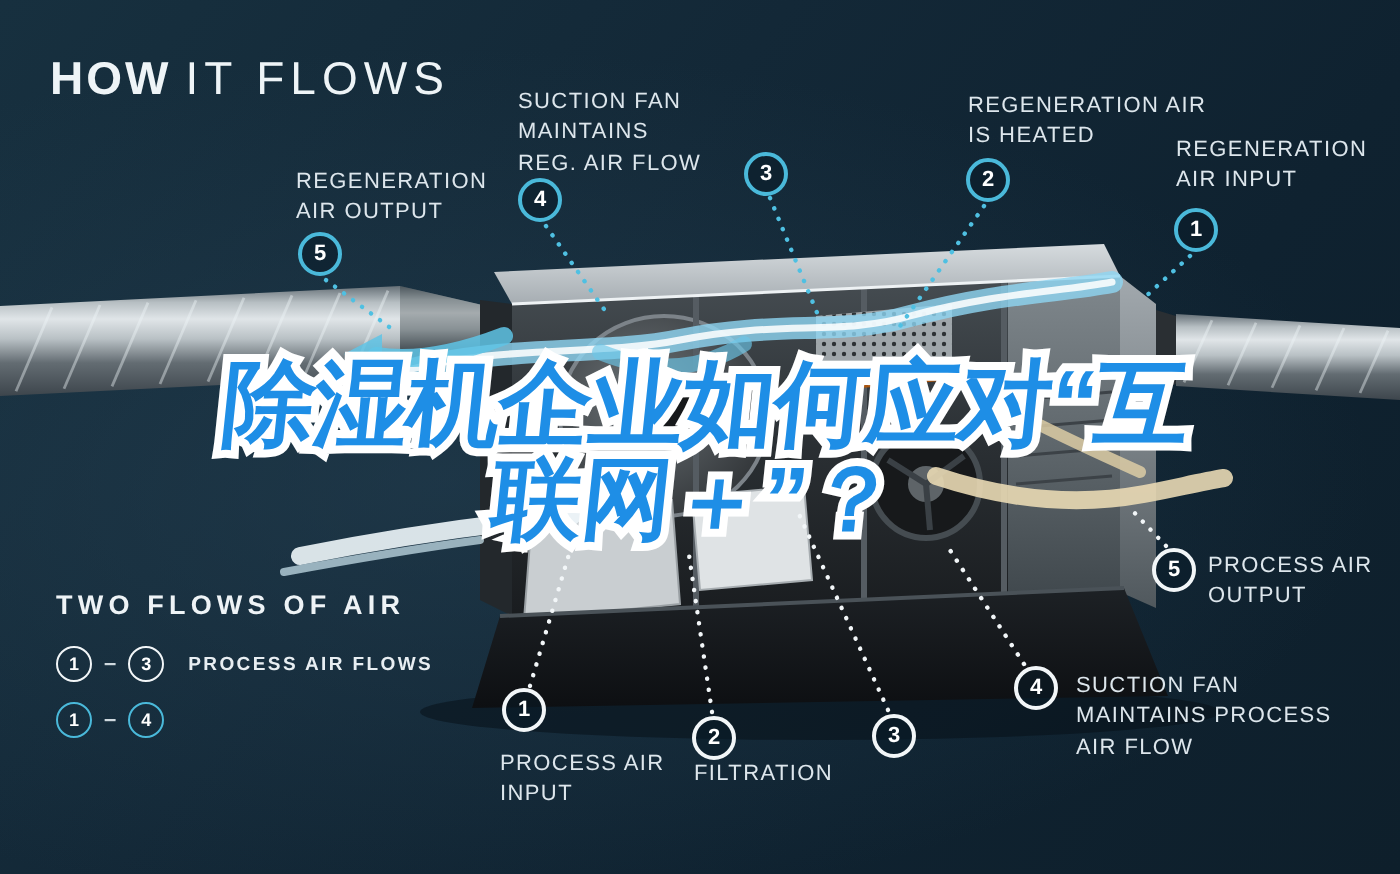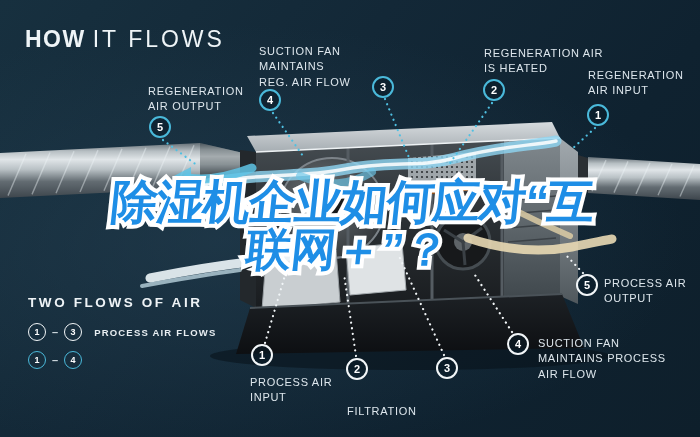--- a/index.html
+++ b/index.html
@@ -257,21 +257,21 @@
 
   <div class="badge white" style="left:251px;top:344px;">
       <span>1</span>
     </div>
   <div class="co-label" style="left:250px;top:375px;">PROCESS AIR
 INPUT</div>
 
   <div class="badge white" style="left:346px;top:358px;">
       <span>2</span>
     </div>
-  <div class="co-label" style="left:347px;top:404px;">FILTRATION</div>
+  <div class="co-label" style="left:347px;top:380px;">FILTRATION</div>
 
   <div class="badge white" style="left:436px;top:357px;">
       <span>3</span>
     </div>
 
   <div class="badge white" style="left:507px;top:333px;">
       <span>4</span>
     </div>
   <div class="co-label" style="left:538px;top:336px;">SUCTION FAN
 MAINTAINS PROCESS

